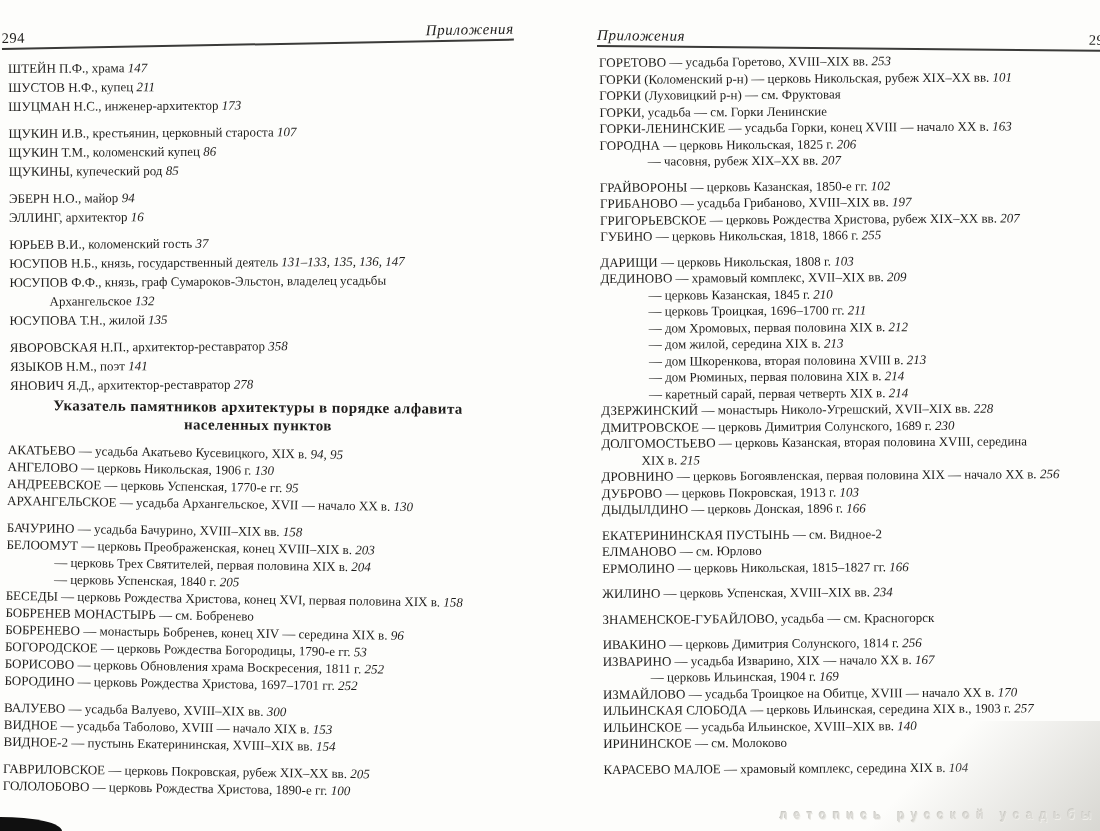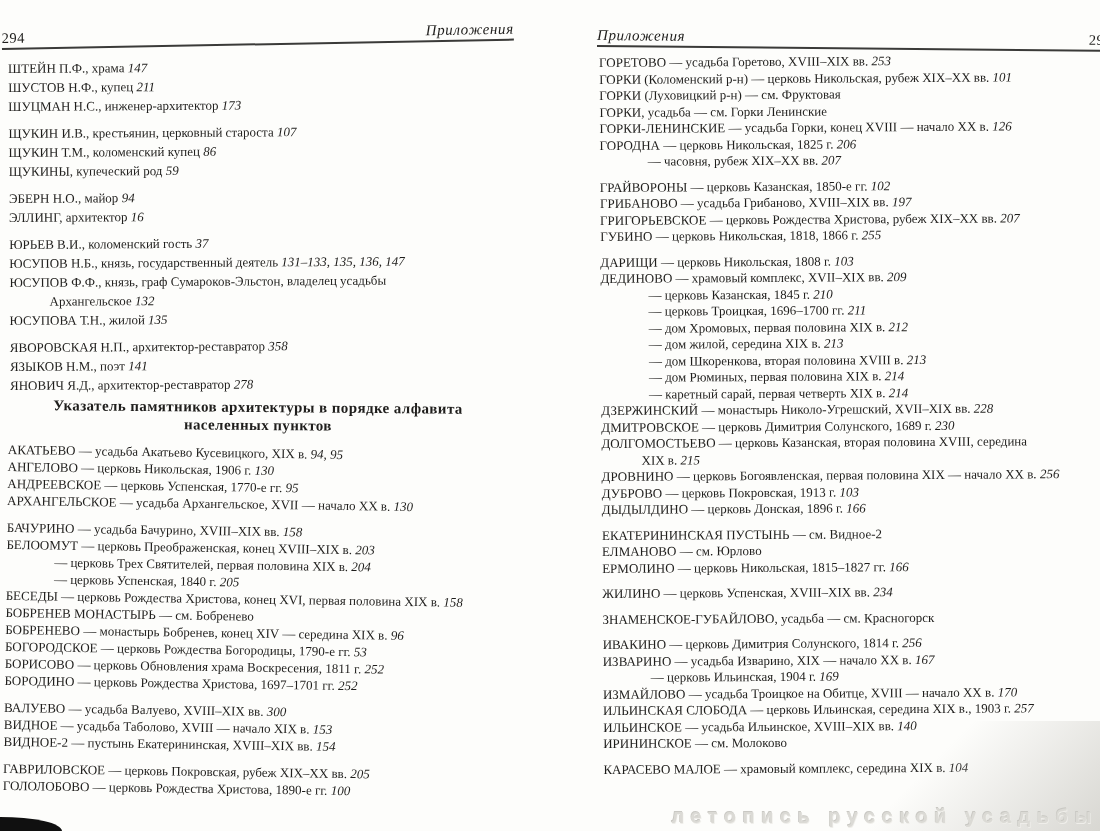--- a/index.html
+++ b/index.html
@@ -30,23 +30,23 @@
     position:absolute;left:8px;top:398px;width:500px;margin:0;
     text-align:center;font-size:15px;font-weight:bold;line-height:18px;
     letter-spacing:0.4px;transform:rotate(0.5deg);
   }
   .mon-left{position:absolute;left:8px;top:441px;width:508px;transform:rotate(0.85deg);transform-origin:left top;}
   .mon-left .group{margin-bottom:10px;}
   .mon-right{position:absolute;left:599px;top:55px;width:505px;transform:rotate(-0.35deg);transform-origin:left top;}
   .mon-right .line{line-height:16.5px;}
   .mon-right .group{margin-bottom:9px;}
   .watermark{
-    position:absolute;right:2px;bottom:3px;
+    position:absolute;right:2px;bottom:9px;
     font-family:"Liberation Sans", sans-serif;
-    font-size:20px;font-weight:bold;letter-spacing:6.5px;
+    font-size:12px;font-weight:bold;letter-spacing:6.5px;
     color:#dbdad5;white-space:nowrap;
     text-shadow:0.6px 0.6px 0 #efeeea, -0.6px -0.6px 0 #c9c8c3;
   }
   .curl-shade{
     position:absolute;right:0;bottom:0;width:320px;height:110px;
     background:linear-gradient(315deg,#d8d7d2 0%, rgba(253,253,251,0) 55%);
     pointer-events:none;
   }
   .corner-mark{
     position:absolute;left:0;bottom:0;width:62px;height:14px;
@@ -66,21 +66,21 @@
 
     <div class="list name-index">
         <div class="group">
           <div class="line"><span class="txt">ШТЕЙН П.Ф., храма</span><span class="ref"> 147</span></div>
           <div class="line"><span class="txt">ШУСТОВ Н.Ф., купец</span><span class="ref"> 211</span></div>
           <div class="line"><span class="txt">ШУЦМАН Н.С., инженер-архитектор</span><span class="ref"> 173</span></div>
         </div>
         <div class="group">
           <div class="line"><span class="txt">ЩУКИН И.В., крестьянин, церковный староста</span><span class="ref"> 107</span></div>
           <div class="line"><span class="txt">ЩУКИН Т.М., коломенский купец</span><span class="ref"> 86</span></div>
-          <div class="line"><span class="txt">ЩУКИНЫ, купеческий род</span><span class="ref"> 59</span></div>
+          <div class="line"><span class="txt">ЩУКИНЫ, купеческий род</span><span class="ref"> 85</span></div>
         </div>
         <div class="group">
           <div class="line"><span class="txt">ЭБЕРН Н.О., майор</span><span class="ref"> 94</span></div>
           <div class="line"><span class="txt">ЭЛЛИНГ, архитектор</span><span class="ref"> 16</span></div>
         </div>
         <div class="group">
           <div class="line"><span class="txt">ЮРЬЕВ В.И., коломенский гость</span><span class="ref"> 37</span></div>
           <div class="line"><span class="txt">ЮСУПОВ Н.Б., князь, государственный деятель</span><span class="ref"> 131–133, 135, 136, 147</span></div>
           <div class="line"><span class="txt">ЮСУПОВ Ф.Ф., князь, граф Сумароков-Эльстон, владелец усадьбы</span></div>
           <div class="line i2"><span class="txt">Архангельское</span><span class="ref"> 132</span></div>
@@ -131,21 +131,21 @@
       <span class="ptitle">Приложения</span>
       <span class="pnum">295</span>
     </header>
 
     <div class="list mon-right">
         <div class="group">
           <div class="line"><span class="txt">ГОРЕТОВО — усадьба Горетово, XVIII–XIX вв.</span><span class="ref"> 253</span></div>
           <div class="line"><span class="txt">ГОРКИ (Коломенский р-н) — церковь Никольская, рубеж XIX–XX вв.</span><span class="ref"> 101</span></div>
           <div class="line"><span class="txt">ГОРКИ (Луховицкий р-н) — см. Фруктовая</span></div>
           <div class="line"><span class="txt">ГОРКИ, усадьба — см. Горки Ленинские</span></div>
-          <div class="line"><span class="txt">ГОРКИ-ЛЕНИНСКИЕ — усадьба Горки, конец XVIII — начало XX в.</span><span class="ref"> 126</span></div>
+          <div class="line"><span class="txt">ГОРКИ-ЛЕНИНСКИЕ — усадьба Горки, конец XVIII — начало XX в.</span><span class="ref"> 163</span></div>
           <div class="line"><span class="txt">ГОРОДНА — церковь Никольская, 1825 г.</span><span class="ref"> 206</span></div>
           <div class="line i1"><span class="txt">— часовня, рубеж XIX–XX вв.</span><span class="ref"> 207</span></div>
         </div>
         <div class="group">
           <div class="line"><span class="txt">ГРАЙВОРОНЫ — церковь Казанская, 1850-е гг.</span><span class="ref"> 102</span></div>
           <div class="line"><span class="txt">ГРИБАНОВО — усадьба Грибаново, XVIII–XIX вв.</span><span class="ref"> 197</span></div>
           <div class="line"><span class="txt">ГРИГОРЬЕВСКОЕ — церковь Рождества Христова, рубеж XIX–XX вв.</span><span class="ref"> 207</span></div>
           <div class="line"><span class="txt">ГУБИНО — церковь Никольская, 1818, 1866 г.</span><span class="ref"> 255</span></div>
         </div>
         <div class="group">

